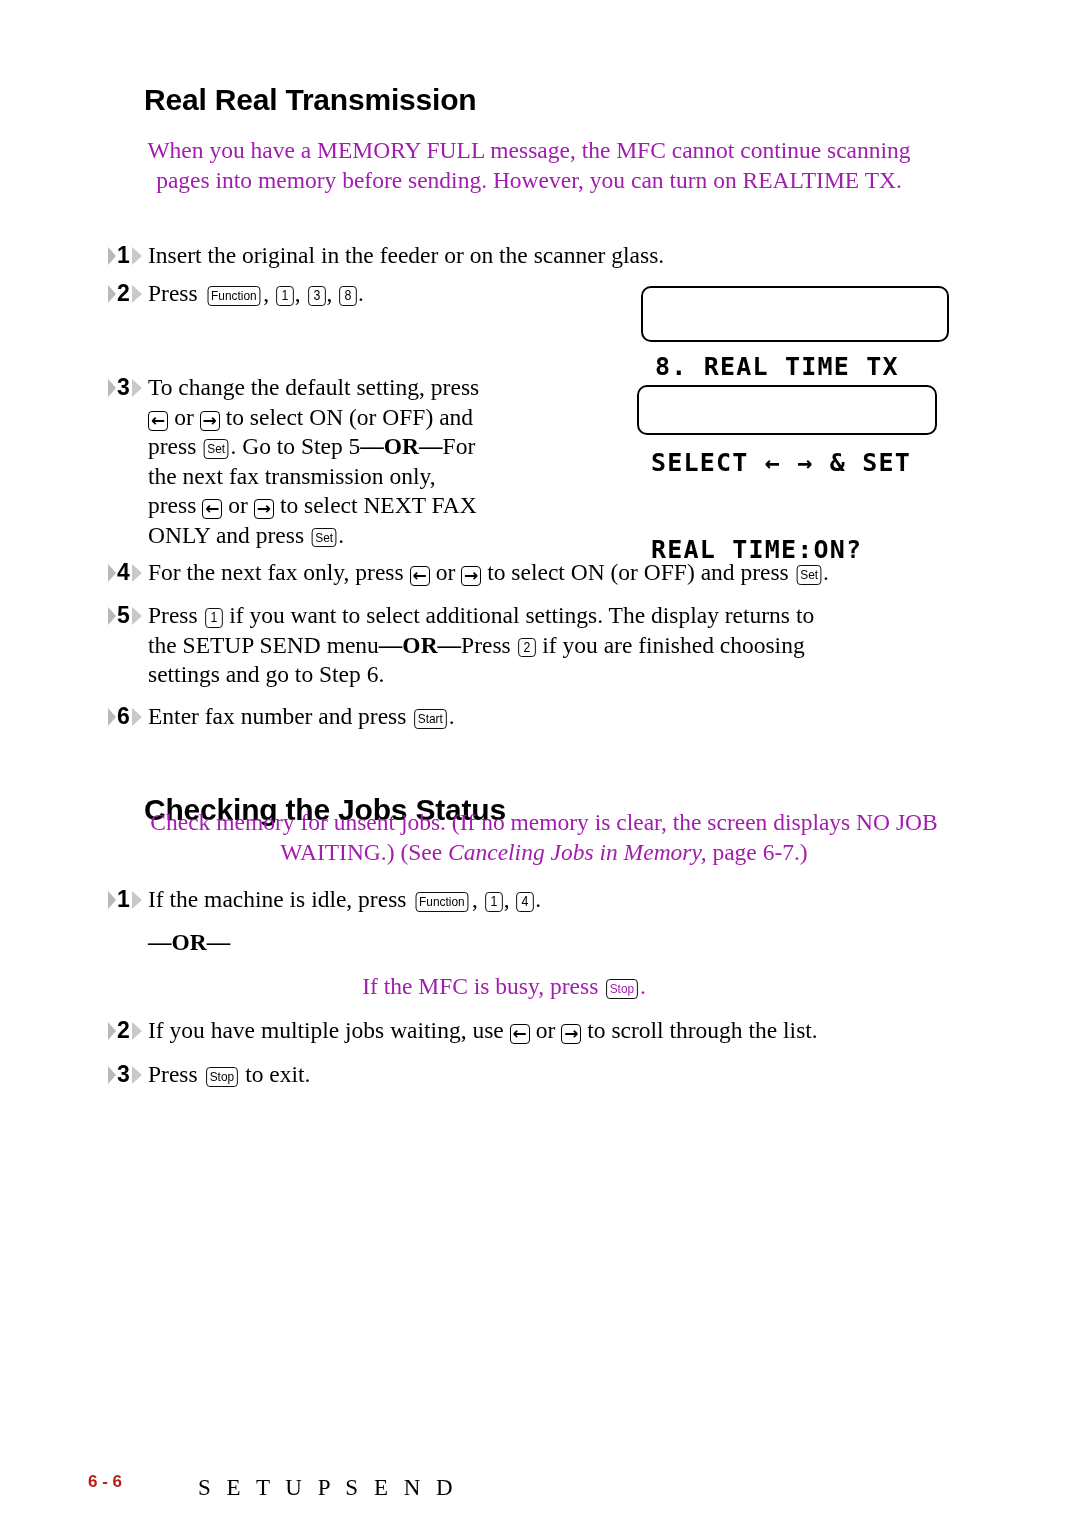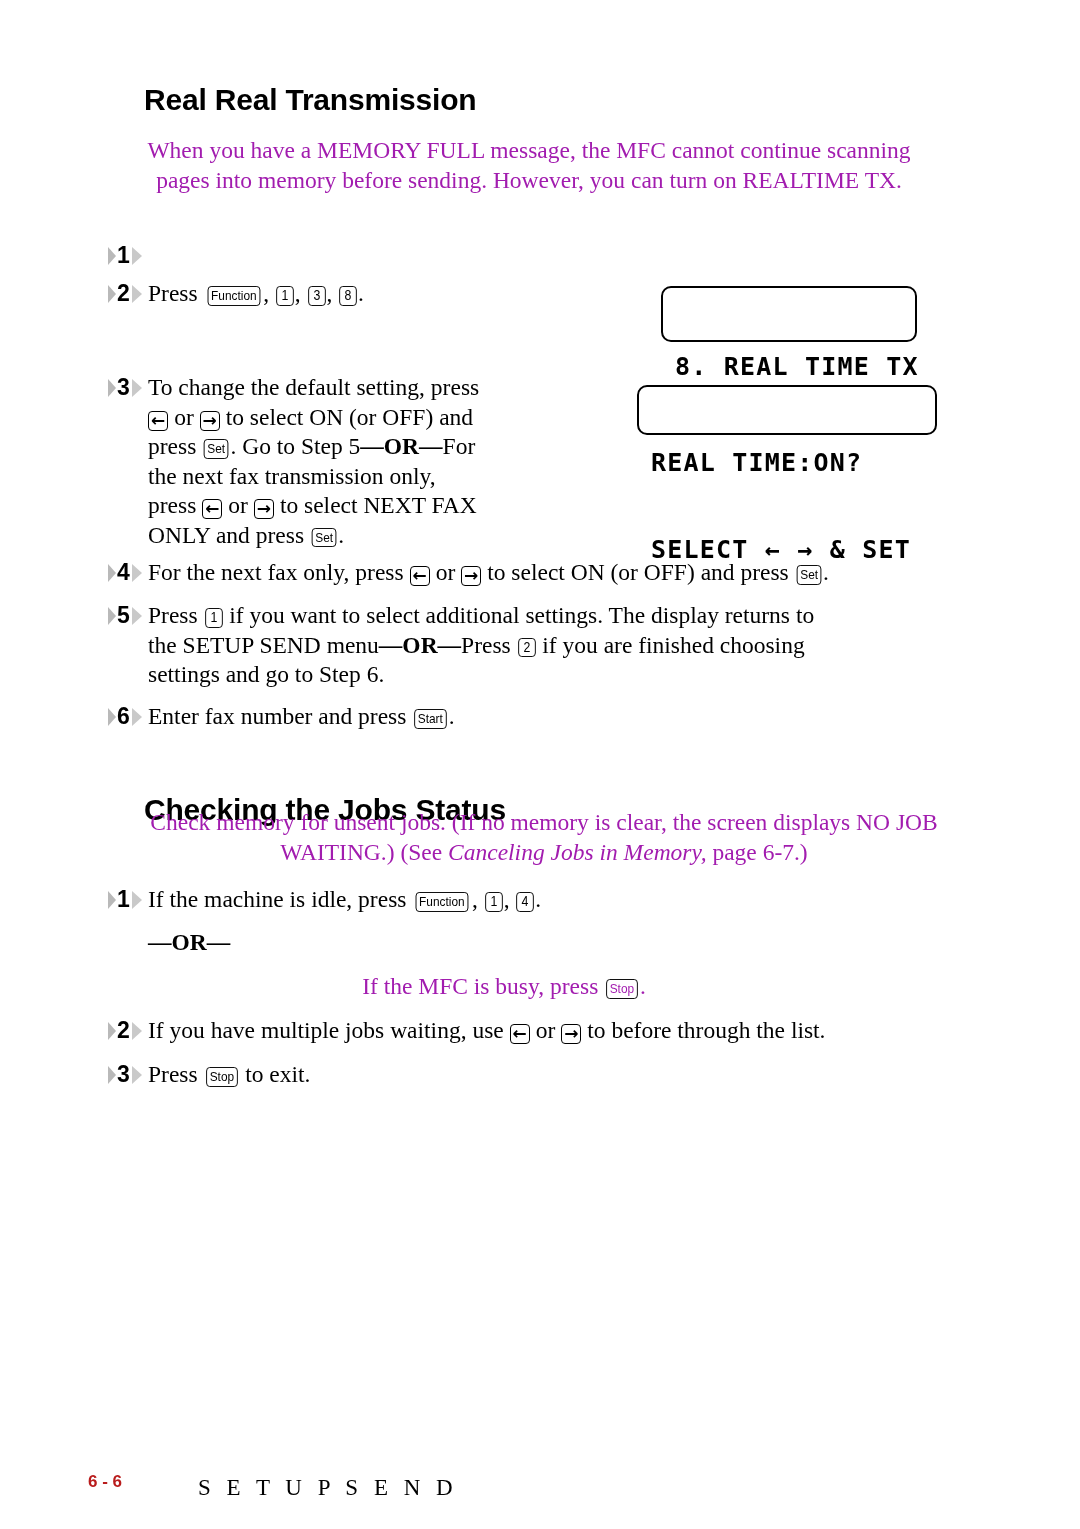--- a/index.html
+++ b/index.html
@@ -172,39 +172,40 @@
   <div class="section-heading" style="left:144px; top:83px;">Real Real Transmission</div>
 
   <div class="para" style="left:144px; top:136px; width:770px;">When you have a MEMORY FULL message, the MFC cannot continue scanning pages into memory before sending. However, you can turn on REALTIME TX.</div>
 
   <div class="step" style="left:108px; top:241px; width:840px;">
     <span class="step-marker">
       <span class="tri-left"></span>
       <span class="step-num">1</span>
       <span class="tri-right"></span>
     </span>
+    <span class="step-body">Insert the original in the feeder or on the scanner glass.</span>
   </div>
 
   <div class="step" style="left:108px; top:279px; width:500px;">
     <span class="step-marker">
       <span class="tri-left"></span>
       <span class="step-num">2</span>
       <span class="tri-right"></span>
     </span>
     <span class="step-body"><span>Press</span>&nbsp;<span class="key">Function</span>,&nbsp;<span class="key num">1</span>,&nbsp;<span class="key num">3</span>,&nbsp;<span class="key num">8</span><span>.</span></span>
   </div>
 
-  <div class="lcd" style="left:661px; top:286px; width:256px; height:56px;">
+  <div class="lcd" style="left:641px; top:286px; width:308px; height:56px;">
     <div class="lcd-line">8. REAL TIME TX</div>
     <div class="lcd-line"></div>
   </div>
 
   <div class="lcd" style="left:637px; top:385px; width:300px; height:50px; padding-top:3px; padding-bottom:3px;">
+    <div class="lcd-line">SELECT ← → &amp; SET</div>
     <div class="lcd-line">REAL TIME:ON?</div>
-    <div class="lcd-line">SELECT ← → &amp; SET</div>
   </div>
 
   <div class="step" style="left:108px; top:373px; width:520px;">
     <span class="step-marker">
       <span class="tri-left"></span>
       <span class="step-num">3</span>
       <span class="tri-right"></span>
     </span>
     <span class="step-body" style="width:470px; display:inline-block;"><span>To change the default setting, press</span><br><span class="key arrow">←</span>&nbsp;<span>or</span>&nbsp;<span class="key arrow">→</span>&nbsp;<span>to select ON (or OFF) and</span><br><span>press</span>&nbsp;<span class="key">Set</span><span>.  Go to Step 5</span><b>—OR—</b><span>For</span><br><span>the next fax transmission only,</span><br><span>press</span>&nbsp;<span class="key arrow">←</span>&nbsp;<span>or</span>&nbsp;<span class="key arrow">→</span>&nbsp;<span>to select NEXT FAX</span><br><span>ONLY and press</span>&nbsp;<span class="key">Set</span><span>.</span></span>
   </div>
@@ -252,21 +253,21 @@
   <div class="or-block" style="left:148px; top:928px;">—OR—</div>
 
   <div class="para" style="left:154px; top:972px; width:700px;"><span>If the MFC is busy, press</span>&nbsp;<span class="key">Stop</span><span>.</span></div>
 
   <div class="step" style="left:108px; top:1016px; width:860px;">
     <span class="step-marker">
       <span class="tri-left"></span>
       <span class="step-num">2</span>
       <span class="tri-right"></span>
     </span>
-    <span class="step-body"><span>If you have multiple jobs waiting, use</span>&nbsp;<span class="key arrow">←</span>&nbsp;<span>or</span>&nbsp;<span class="key arrow">→</span>&nbsp;<span>to before through the list.</span></span>
+    <span class="step-body"><span>If you have multiple jobs waiting, use</span>&nbsp;<span class="key arrow">←</span>&nbsp;<span>or</span>&nbsp;<span class="key arrow">→</span>&nbsp;<span>to scroll through the list.</span></span>
   </div>
 
   <div class="step" style="left:108px; top:1060px; width:600px;">
     <span class="step-marker">
       <span class="tri-left"></span>
       <span class="step-num">3</span>
       <span class="tri-right"></span>
     </span>
     <span class="step-body"><span>Press</span>&nbsp;<span class="key">Stop</span>&nbsp;<span>to exit.</span></span>
   </div>

